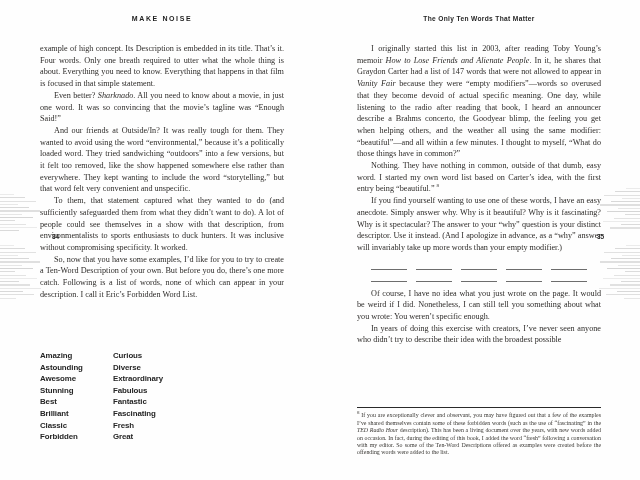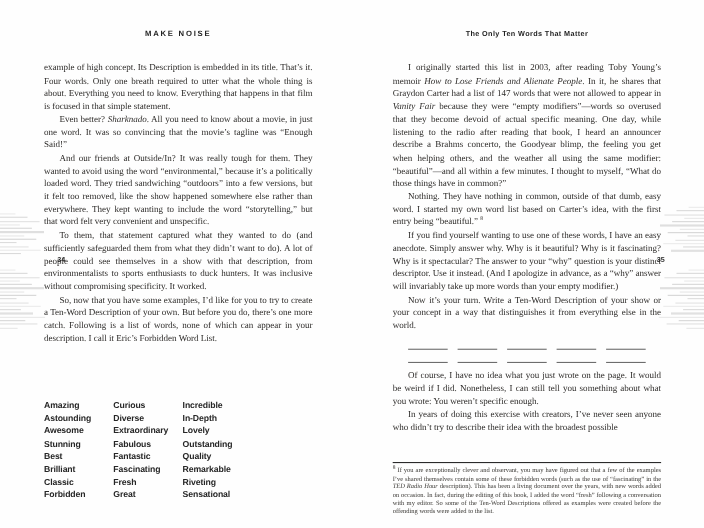--- a/index.html
+++ b/index.html
@@ -3,21 +3,21 @@
 <meta charset="utf-8">
 <style>
   html,body { margin:0; padding:0; }
   body {
     width:640px; height:480px; background:#ffffff;
     font-family:"Liberation Serif", serif; color:#2e2c2a;
     -webkit-font-smoothing:antialiased;
   }
   .spread { position:relative; width:640px; height:480px; background:#fefefe; overflow:hidden; }
 
-  .page { position:absolute; top:15px; width:244px; height:384px; }
+  .page { position:absolute; top:2px; width:244px; height:384px; }
   .left-page  { left:40px; }
   .right-page { left:357px; }
 
   .running-head {
     position:absolute; top:13px; left:0; width:100%; text-align:center;
     font-family:"Liberation Sans", sans-serif; font-weight:700;
     color:#1f1f1f; white-space:nowrap;
   }
   .running-head.book-title { font-size:7px; letter-spacing:1.6px; }
   .running-head.chapter-title { font-size:6.6px; letter-spacing:0.35px; }
@@ -27,21 +27,21 @@
     font-size:8.2px; line-height:11.7px; text-align:justify; color:#2e2c2a;
   }
   .body-text p { margin:0; text-indent:14px; }
   .body-text p.noindent { text-indent:0; }
   .body-text i { font-style:italic; }
   sup { font-size:5px; line-height:0; vertical-align:super; }
 
   .word-list {
     position:absolute; top:348px; left:0; width:244px; display:flex;
     font-family:"Liberation Sans", sans-serif; font-weight:700;
-    font-size:7.9px; line-height:11.6px; color:#262626; letter-spacing:-0.1px;
+    font-size:7.9px; line-height:11.6px; color:#262626; letter-spacing:-0.1px;gap:10px;
   }
   .wl-col { width:63px; flex:0 0 auto; }
   .wl-col:nth-child(3) { width:64px; }
   .wl-col:nth-child(4) { width:54px; }
   .wl-word { white-space:nowrap; }
 
   .right-flow { position:absolute; left:0; width:244px; top:41px; }
   .right-flow .body-text { position:static; }
 
   .blank-lines { margin:6px 0 6px 14px; }
@@ -174,41 +174,30 @@
         <div class="wl-col">
           <div class="wl-word">Curious</div>
           <div class="wl-word">Diverse</div>
           <div class="wl-word">Extraordinary</div>
           <div class="wl-word">Fabulous</div>
           <div class="wl-word">Fantastic</div>
           <div class="wl-word">Fascinating</div>
           <div class="wl-word">Fresh</div>
           <div class="wl-word">Great</div>
         </div>
-        <div class="wl-col">
-          <div class="wl-word">Incredible</div>
-          <div class="wl-word">In-Depth</div>
-          <div class="wl-word">Lovely</div>
-          <div class="wl-word">Outstanding</div>
-          <div class="wl-word">Quality</div>
-          <div class="wl-word">Remarkable</div>
-          <div class="wl-word">Riveting</div>
-          <div class="wl-word">Sensational</div>
-        </div>
       </div>
   </div>
 
   <div class="page right-page">
     <div class="running-head chapter-title">The Only Ten Words That Matter</div>
     <div class="right-flow">
       <div class="body-text">
           <p><span>I originally started this list in 2003, after reading Toby Young’s memoir </span><i>How to Lose Friends and Alienate People</i><span>. In it, he shares that Graydon Carter had a list of 147 words that were not allowed to appear in </span><i>Vanity Fair</i><span> because they were “empty modifiers”—words so overused that they become devoid of actual specific meaning. One day, while listening to the radio after reading that book, I heard an announcer describe a Brahms concerto, the Goodyear blimp, the feeling you get when helping others, and the weather all using the same modifier: “beautiful”—and all within a few minutes. I thought to myself, “What do those things have in common?”</span></p>
           <p><span>Nothing. They have nothing in common, outside of that dumb, easy word. I started my own word list based on Carter’s idea, with the first entry being “beautiful.” </span><sup>8</sup></p>
           <p><span>If you find yourself wanting to use one of these words, I have an easy anecdote. Simply answer why. Why is it beautiful? Why is it fascinating? Why is it spectacular? The answer to your “why” question is your distinct descriptor. Use it instead. (And I apologize in advance, as a “why” answer will invariably take up more words than your empty modifier.)</span></p>
-          <p><span>Now it’s your turn. Write a Ten-Word Description of your show or your concept in a way that distinguishes it from everything else in the world.</span></p>
         </div>
       <div class="blank-lines">
           <div class="blank-row">
             <span class="blank"></span>
             <span class="blank"></span>
             <span class="blank"></span>
             <span class="blank"></span>
             <span class="blank"></span>
           </div>
           <div class="blank-row">

